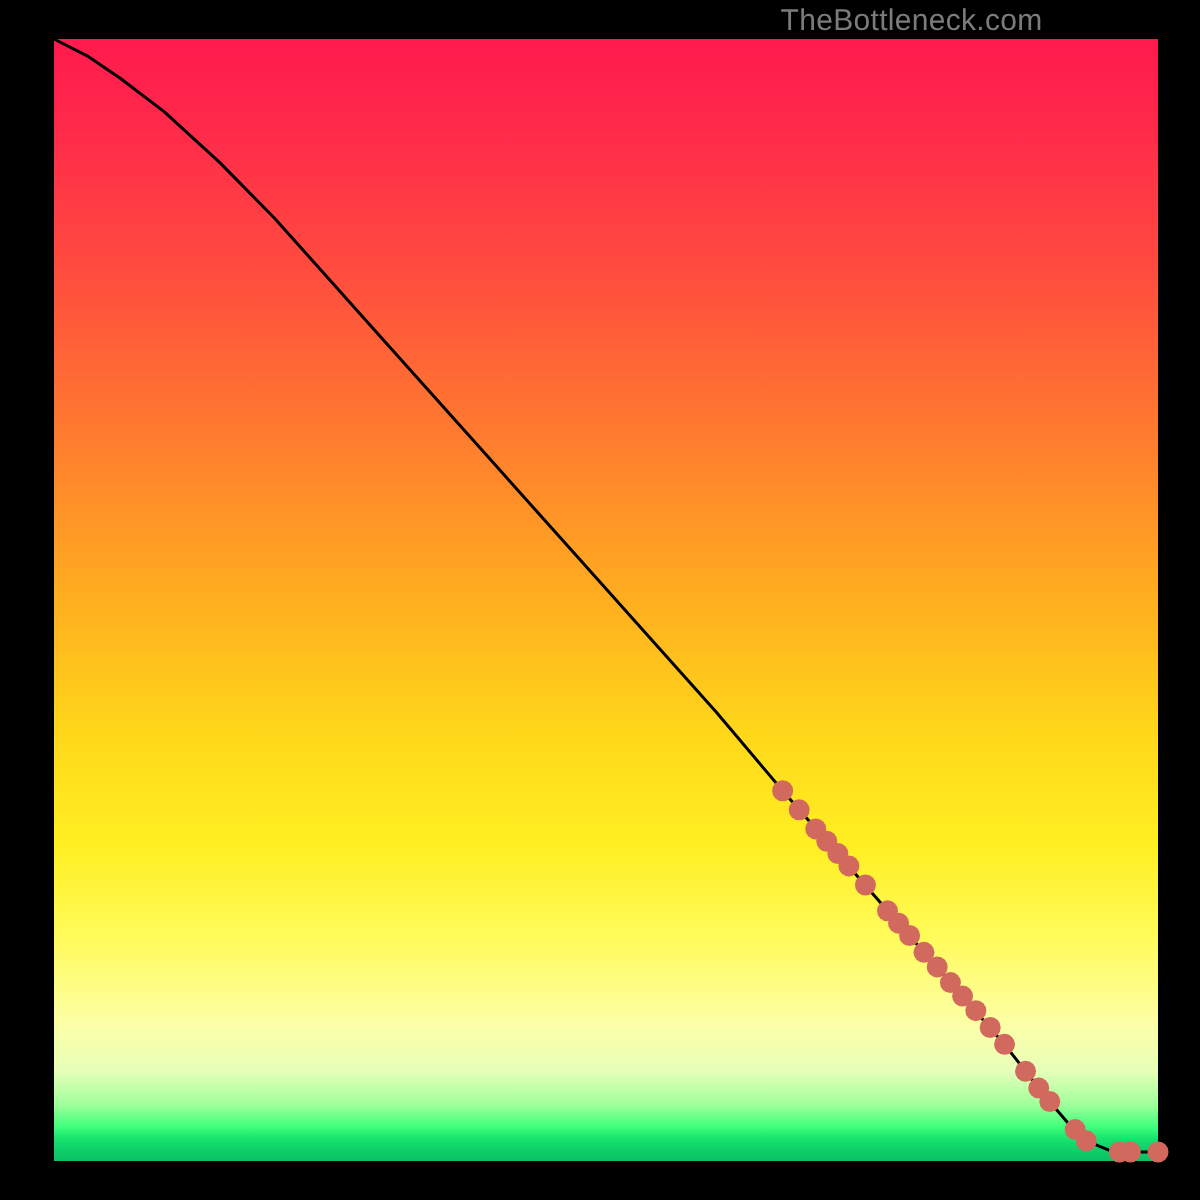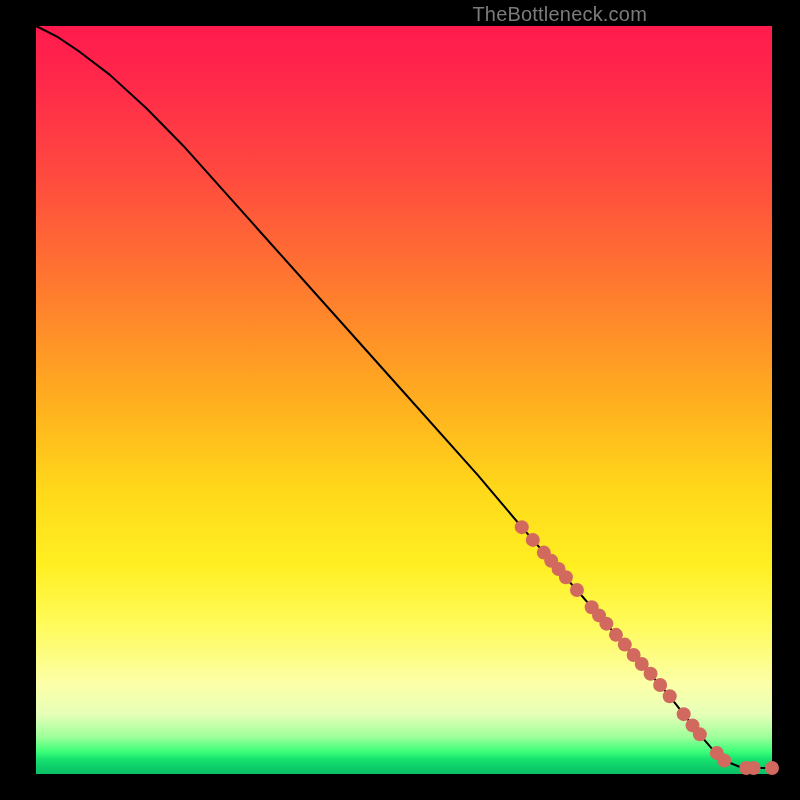--- a/index.html
+++ b/index.html
@@ -7,21 +7,21 @@
   padding: 0;
   width: 800px;
   height: 800px;
   background: #000;
   overflow: hidden;
   font-family: Arial, Helvetica, sans-serif;
 }
 .frame {
   position: absolute;
   background: #000;
-  left: 0; top: 0; width: 675px; height: 800px;
+  left: 0; top: 0; width: 675px; height: 800px; padding-left: 48px;
 }
 .plot-area {
   position: absolute;
   left: 36px;
   top: 26px;
   width: 736px;
   height: 748px;
   
   background: linear-gradient(to bottom,
     #ff1a4d 0%,

